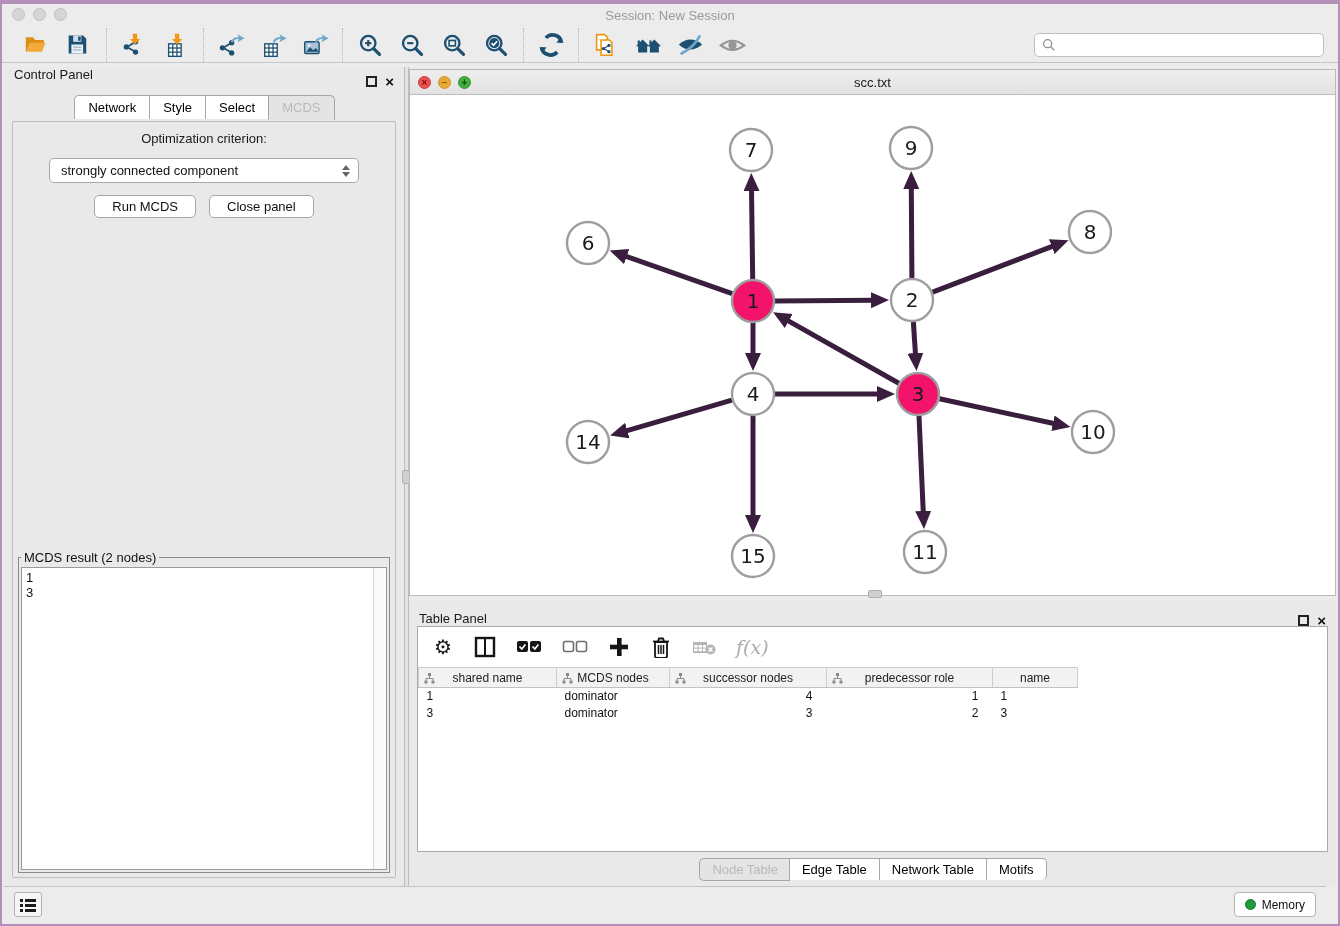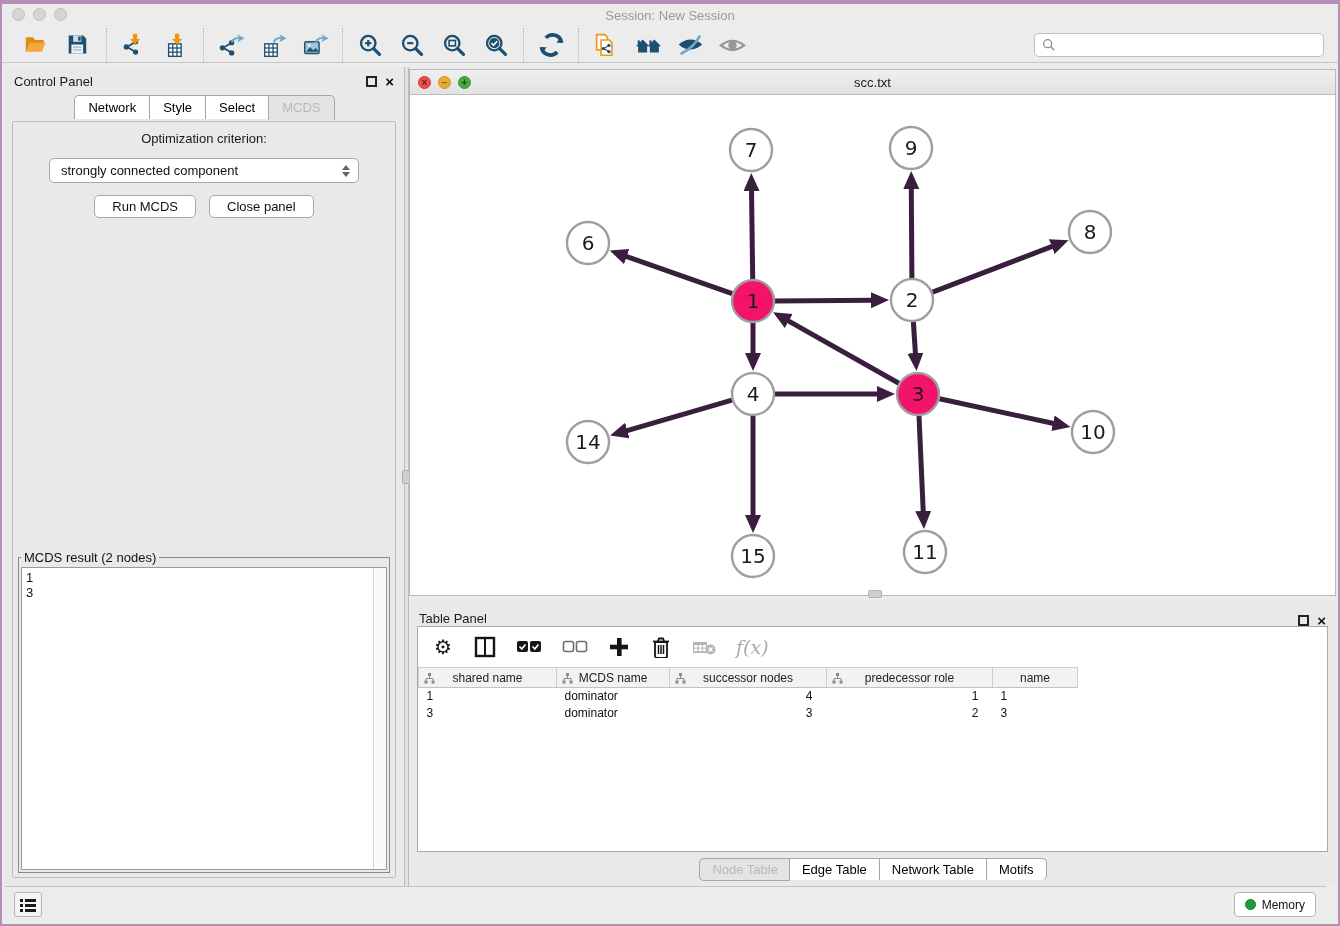--- a/index.html
+++ b/index.html
@@ -22,21 +22,21 @@
   .toolbar { height:36px; background:#ececec; border-bottom:1px solid #c6c6c6; display:flex; align-items:center; padding:0 8px; }
   .tbgroup { display:flex; align-items:center; gap:8px; padding:0 10px; }
   .tbsep { width:1px; height:34px; border-left:1px dotted #b5b5b5; }
   .tbbtn { width:34px; height:30px; display:flex; align-items:center; justify-content:center; cursor:pointer; }
   .tbbtn svg { width:27px; height:27px; }
   .searchbox { margin-left:auto; margin-right:6px; width:290px; height:24px; background:#fff; border:1px solid #c0c0c0; border-radius:5px; display:flex; align-items:center; padding:0 7px; }
   .searchbox svg { width:14px; height:14px; }
   .searchbox input { border:none; outline:none; flex:1; font-size:13px; margin-left:5px; background:transparent; }
   
   .control-panel { position:absolute; left:2px; top:63px; width:400px; bottom:38px; background:#e9e9e9; }
-  .cp-head { height:28px; display:flex; align-items:center; padding:0 10px;gap:40px; }
+  .cp-head { height:28px; display:flex; padding:0 10px;gap:40px; }
   .cp-head .ttl { font-size:13px; color:#1a1a1a; flex:1; }
   .winbtns { display:flex; align-items:center; gap:8px; }
   .float-btn { width:11px; height:11px; border:2px solid #222; cursor:pointer; }
   .close-btn { font-size:15px; font-weight:bold; color:#111; line-height:11px; cursor:pointer; }
   .cp-tabs { display:flex; justify-content:center; position:relative; z-index:2; }
   .tab { font-size:13px; padding:4px 13px; background:#fff; border:1px solid #a6a6a6; border-bottom:none; cursor:pointer; margin-right:-1px; }
   .tab:first-child { border-top-left-radius:5px; }
   .tab:last-child { border-top-right-radius:5px; }
   .tab.sel { background:#e4e4e4; color:#b9b9b9; border-bottom:1px solid #e4e4e4; margin-bottom:-1px; cursor:default; }
   .cp-body { position:absolute; left:8px; right:8px; top:54px; bottom:8px; background:#e9e9e9; border:1px solid #bdbdbd; border-radius:2px; padding-top:9px; }
@@ -497,21 +497,21 @@
                 </g>
                 <path d="M5.5 3 v2.5 M2 7.5 v-2 h7 v2" fill="none" stroke="#8a8a8a" stroke-width="1"></path>
               </svg><span>shared name</span></th>
             <th style="width:113px"><svg class="hicon" width="11" height="11" viewBox="0 0 11 11">
                 <g fill="#8a8a8a">
                   <rect x="4" y="0" width="3" height="3"></rect>
                   <rect x="0.5" y="7.5" width="3" height="3"></rect>
                   <rect x="7.5" y="7.5" width="3" height="3"></rect>
                 </g>
                 <path d="M5.5 3 v2.5 M2 7.5 v-2 h7 v2" fill="none" stroke="#8a8a8a" stroke-width="1"></path>
-              </svg><span>MCDS name</span></th>
+              </svg><span>MCDS nodes</span></th>
             <th style="width:157px"><svg class="hicon" width="11" height="11" viewBox="0 0 11 11">
                 <g fill="#8a8a8a">
                   <rect x="4" y="0" width="3" height="3"></rect>
                   <rect x="0.5" y="7.5" width="3" height="3"></rect>
                   <rect x="7.5" y="7.5" width="3" height="3"></rect>
                 </g>
                 <path d="M5.5 3 v2.5 M2 7.5 v-2 h7 v2" fill="none" stroke="#8a8a8a" stroke-width="1"></path>
               </svg><span>successor nodes</span></th>
             <th style="width:166px"><svg class="hicon" width="11" height="11" viewBox="0 0 11 11">
                 <g fill="#8a8a8a">

